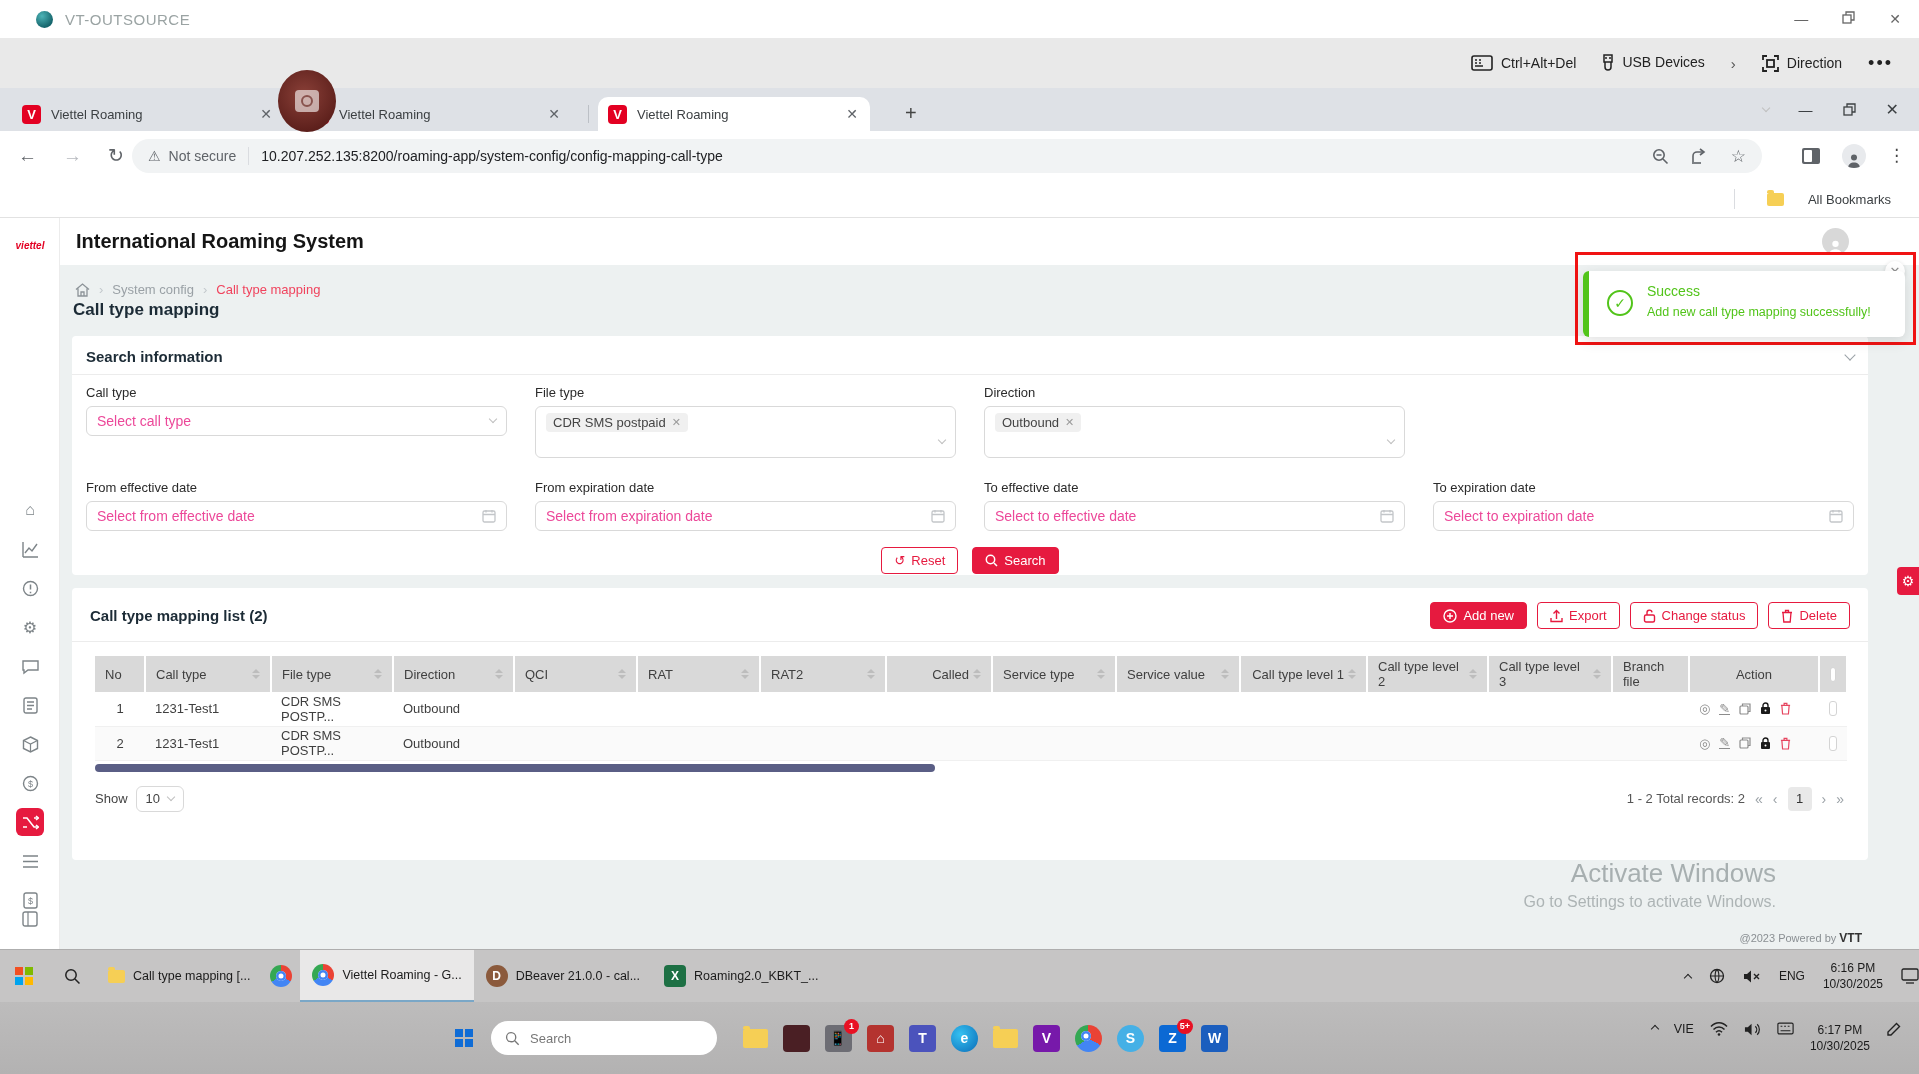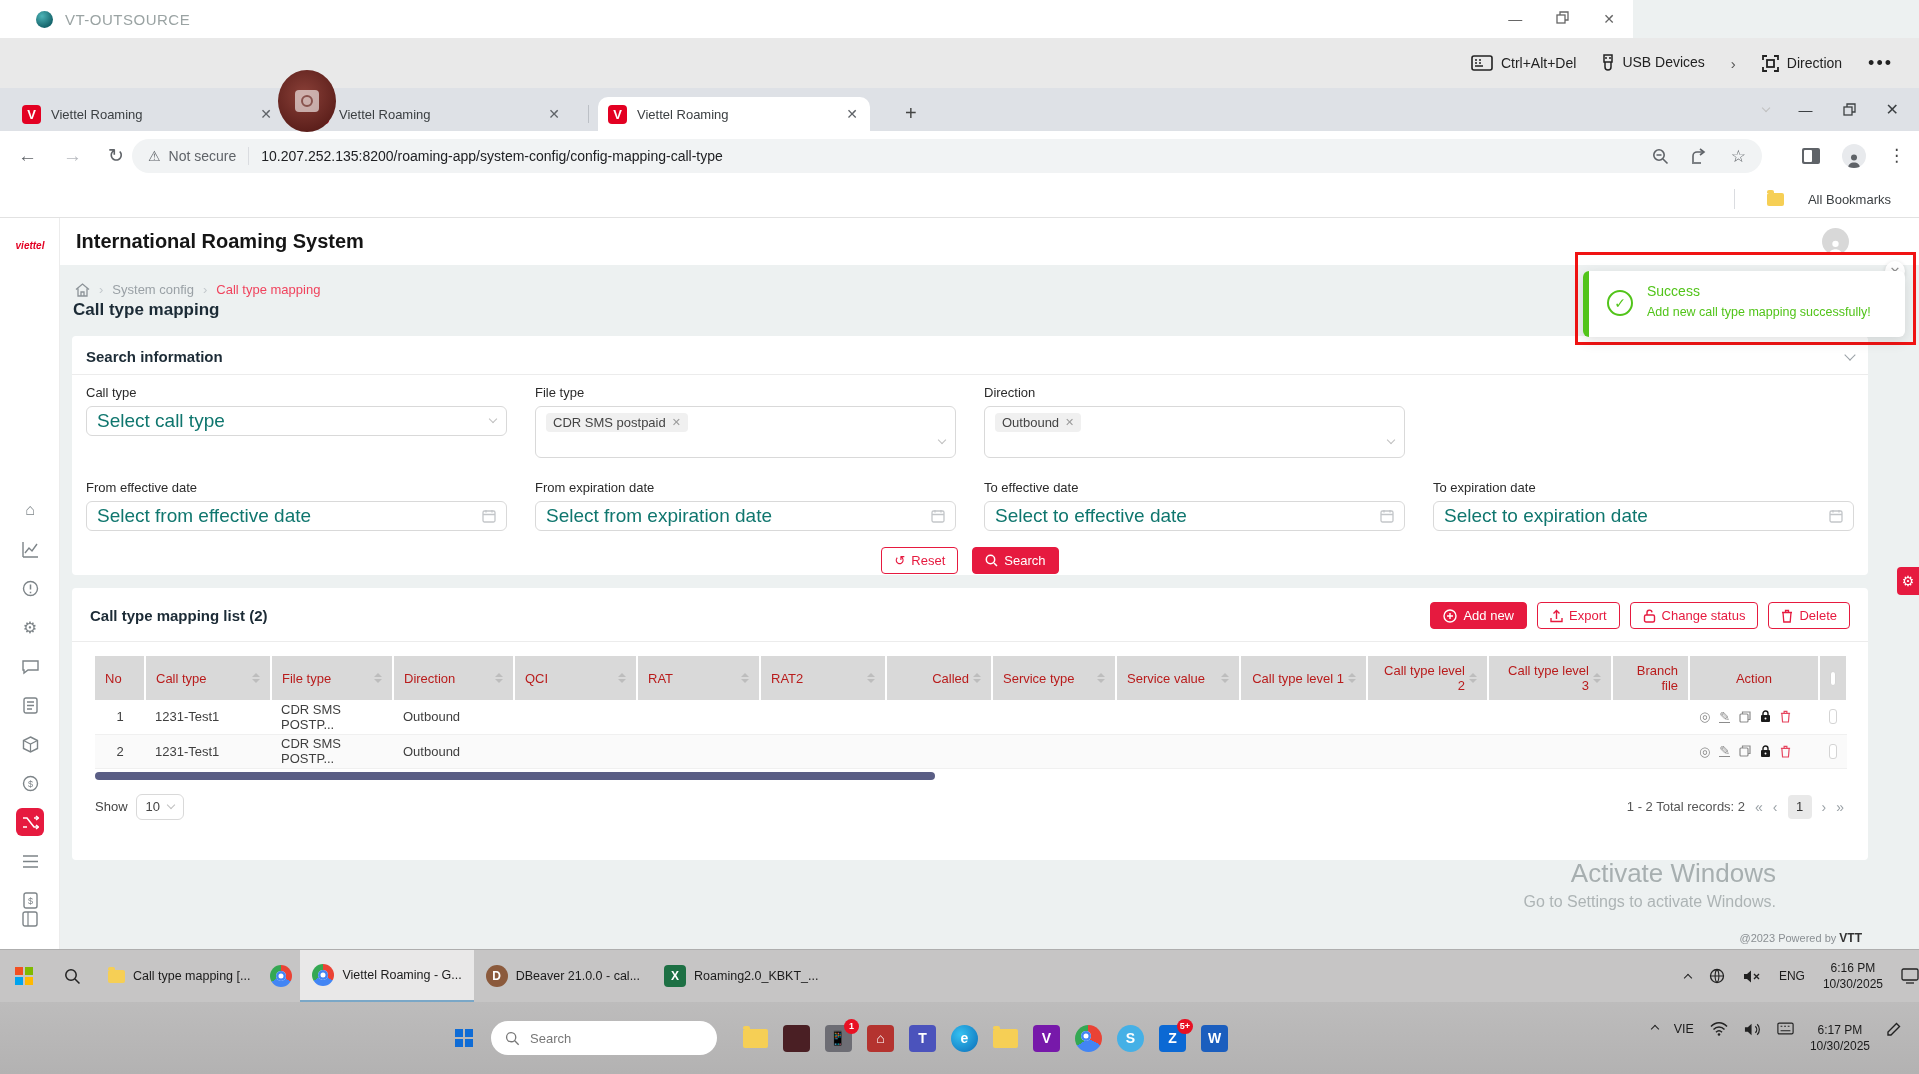--- a/index.html
+++ b/index.html
@@ -1,21 +1,21 @@
 <!DOCTYPE html>
 <html><head>
 <meta charset="utf-8">
 <style>
   * { margin:0; padding:0; box-sizing:border-box; }
   body { font-family:"Liberation Sans","DejaVu Sans",sans-serif; }
   #screen { position:relative; width:1919px; height:1074px; overflow:hidden; background:#edf1f1; }
   .abs { position:absolute; }
 
   
-  .vm-titlebar { left:0; top:0; width:1633px; height:38px; background:#fff; display:flex; align-items:center; }
+  .vm-titlebar { left:0; top:0; width:1919px; height:38px; background:#fff; display:flex; align-items:center; }
   .vt-logo { width:17px; height:17px; margin-left:36px; border-radius:50%;
              background:radial-gradient(circle at 35% 30%, #4db3b6, #16666d 70%); }
   .vm-title { margin-left:12px; font-size:15px; color:#9aa3a3; letter-spacing:.5px; }
   .vm-controls { margin-left:auto; margin-right:18px; display:flex; gap:34px; color:#666; font-size:14px; }
 
   
   .remote-toolbar { left:0; top:38px; width:1919px; height:50px; background:#e9e9e9; display:flex; align-items:center; justify-content:flex-end; gap:26px; padding-right:26px; color:#222; font-size:14px; }
   .rt-item { display:flex; align-items:flex-start; gap:8px; cursor:default; }
   .rt-sep { color:#555; font-size:15px; }
   svg.ic { display:block; }
@@ -77,37 +77,37 @@
   .search-card { left:72px; top:336px; width:1796px; height:239px; }
   .sc-head { display:flex; align-items:center; justify-content:space-between; padding:12px 14px 9px 14px; border-bottom:1px solid #ececec; }
   .sc-title { font-size:15px; font-weight:bold; color:#1c2b36; }
   .chev { display:inline-block; width:8px; height:8px; border-right:1.6px solid #9aa1a6; border-bottom:1.6px solid #9aa1a6; transform:rotate(45deg); margin-top:-4px; }
   .chev.sm { width:6px; height:6px; border-color:#bfbfbf; }
   .form-grid { display:grid; grid-template-columns:repeat(4,1fr); column-gap:28px; padding:10px 14px 0 14px; }
   .f-label { font-size:13px; color:#2b2b2b; margin-bottom:6px; }
   .f-select { height:30px; border:1px solid #d9d9d9; border-radius:6px; display:flex; align-items:center; padding:0 10px; background:#fff; }
   .f-select.tall { height:52px; align-items:flex-start; padding-top:6px; position:relative; }
   .f-select.tall .chev-wrap { position:absolute; right:10px; top:22px; }
-  .ph { font-size:19px; color:#0f766e; flex:1; white-space:nowrap; overflow:hidden; }
+  .ph { font-size:14px; color:#ec4899; flex:1; white-space:nowrap; overflow:hidden; }
   .tag { background:#f0f0f0; border-radius:4px; font-size:13px; color:#444; padding:2px 7px; display:flex; align-items:center; gap:6px; }
   .tag .x { color:#9b9b9b; font-size:11px; }
   .cal { color:#c3c6c9; }
   .btn-row { display:flex; justify-content:center; gap:14px; margin-top:16px; }
   .btn { height:27px; display:flex; align-items:center; gap:6px; font-size:13px; border-radius:4px; padding:0 12px; }
   .btn.outline { border:1px solid #e61a3f; color:#e61a3f; background:#fff; }
   .btn.fill { background:#e61a3f; color:#fff; border:1px solid #e61a3f; }
 
   .list-card { left:72px; top:588px; width:1796px; height:272px; }
   .lc-head { display:flex; align-items:center; justify-content:space-between; padding:14px 18px 12px 18px; border-bottom:1px solid #ececec; }
   .lc-title { font-size:15px; font-weight:bold; color:#1c2b36; }
   .lc-btns { display:flex; gap:10px; }
 
   .tbl-wrap { margin:14px 0 0 23px; width:1752px; overflow:hidden; }
   table { border-collapse:collapse; table-layout:fixed; width:1752px; }
-  th { background:#d9d9d9; height:44px; font-size:13px; font-weight:500; color:#b91c1c; text-align:right; padding:0 10px; border-right:2px solid #fff; }
+  th { background:#d9d9d9; height:36px; font-size:13px; font-weight:500; color:#404040; text-align:left; padding:0 10px; border-right:2px solid #fff; }
   th .th-in { display:flex; align-items:center; }
   th.right .th-in { justify-content:flex-end; }
   .sorter { margin-left:auto; display:flex; flex-direction:column; gap:2px; }
   .sorter i { display:block; width:0; height:0; border-left:4px solid transparent; border-right:4px solid transparent; }
   .sorter .up { border-bottom:4px solid #bdbdbd; }
   .sorter .dn { border-top:4px solid #bdbdbd; }
   td { height:34px; font-size:13px; color:#3f3f3f; padding:0 10px; border-bottom:1px solid #f0f0f0; background:#fff; }
   tr.alt td { background:#fafafa; }
   .act-cell { display:flex; align-items:center; gap:9px; }
   .cb { width:15px; height:15px; border:1px solid #d4d4d4; border-radius:3px; background:#fff; }

